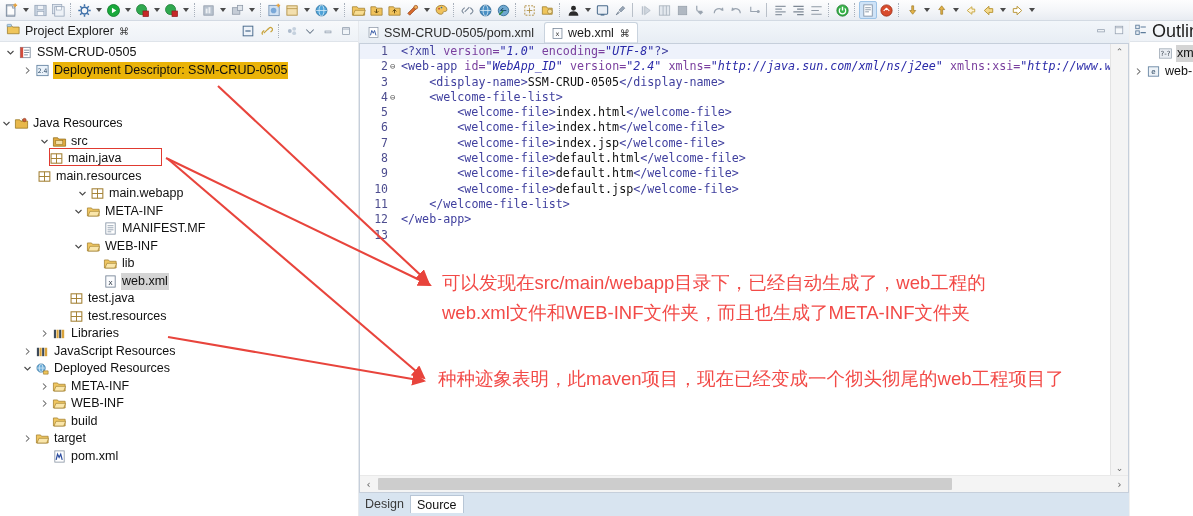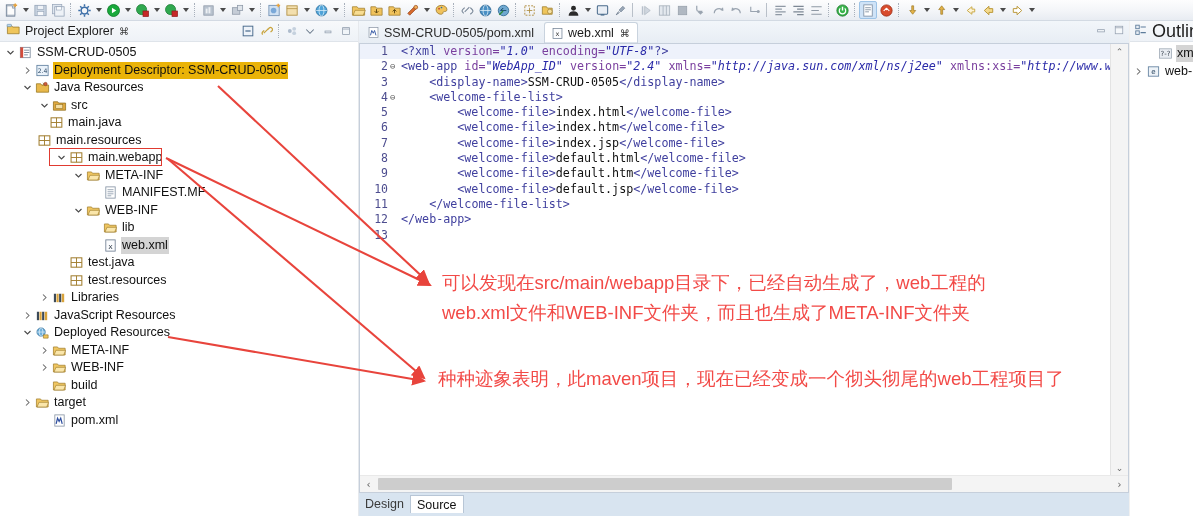--- a/index.html
+++ b/index.html
@@ -713,21 +713,21 @@
             </svg>
           </span>
           <span class="t-icon">
             <svg width="15" height="15" viewBox="0 0 16 16">
               <rect x="2" y="2.5" width="12" height="11" fill="#eaf2fa" stroke="#5f7f9e" stroke-width=".9"></rect>
               <text x="8" y="11" font-size="6.5" font-family="DejaVu Sans, sans-serif" text-anchor="middle" fill="#2d4a66">2.4</text>
             </svg>
           </span>
           <span class="t-label sel-blue">Deployment Descriptor: SSM-CRUD-0505</span>
         </div>
-        <div class="tree-row" style="padding-left: 21px;">
+        <div class="tree-row" style=" margin-top: 36px;">
           <span class="twisty">
             <svg width="9" height="9" viewBox="0 0 12 12">
               <path d="M2 4l4 4 4-4" fill="none" stroke="#4a4a4a" stroke-width="1.5"></path>
             </svg>
           </span>
           <span class="t-icon">
             <svg width="15" height="15" viewBox="0 0 16 16">
               <path d="M1.5 4h4.6l1 1.4H14.5V13H1.5z" fill="#e8b84b" stroke="#96751f" stroke-width=".8"></path>
               <path d="M8.5 3c1.3 1 .4 1.9 0 2.6" fill="none" stroke="#7e6420" stroke-width=".9"></path>
               <circle cx="11.2" cy="4.3" r="1.8" fill="#cf5c3a" stroke="#8c3a21" stroke-width=".6"></circle>
@@ -762,21 +762,21 @@
         <div class="tree-row" style="padding-left: 23px;">
           <span class="twisty"></span>
           <span class="t-icon">
             <svg width="15" height="15" viewBox="0 0 16 16">
               <rect x="2.2" y="3" width="11.5" height="10" fill="none" stroke="#a07d2e" stroke-width="1.1"></rect>
               <path d="M2.2 8h11.5M8 3v10" stroke="#a07d2e" stroke-width="1"></path>
             </svg>
           </span>
           <span class="t-label">main.resources</span>
         </div>
-        <div class="tree-row" style="padding-left: 55px;">
+        <div class="tree-row" style="padding-left: 76px;">
           <span class="twisty">
             <svg width="9" height="9" viewBox="0 0 12 12">
               <path d="M2 4l4 4 4-4" fill="none" stroke="#4a4a4a" stroke-width="1.5"></path>
             </svg>
           </span>
           <span class="t-icon">
             <svg width="15" height="15" viewBox="0 0 16 16">
               <rect x="2.2" y="3" width="11.5" height="10" fill="none" stroke="#a07d2e" stroke-width="1.1"></rect>
               <path d="M2.2 8h11.5M8 3v10" stroke="#a07d2e" stroke-width="1"></path>
             </svg>

